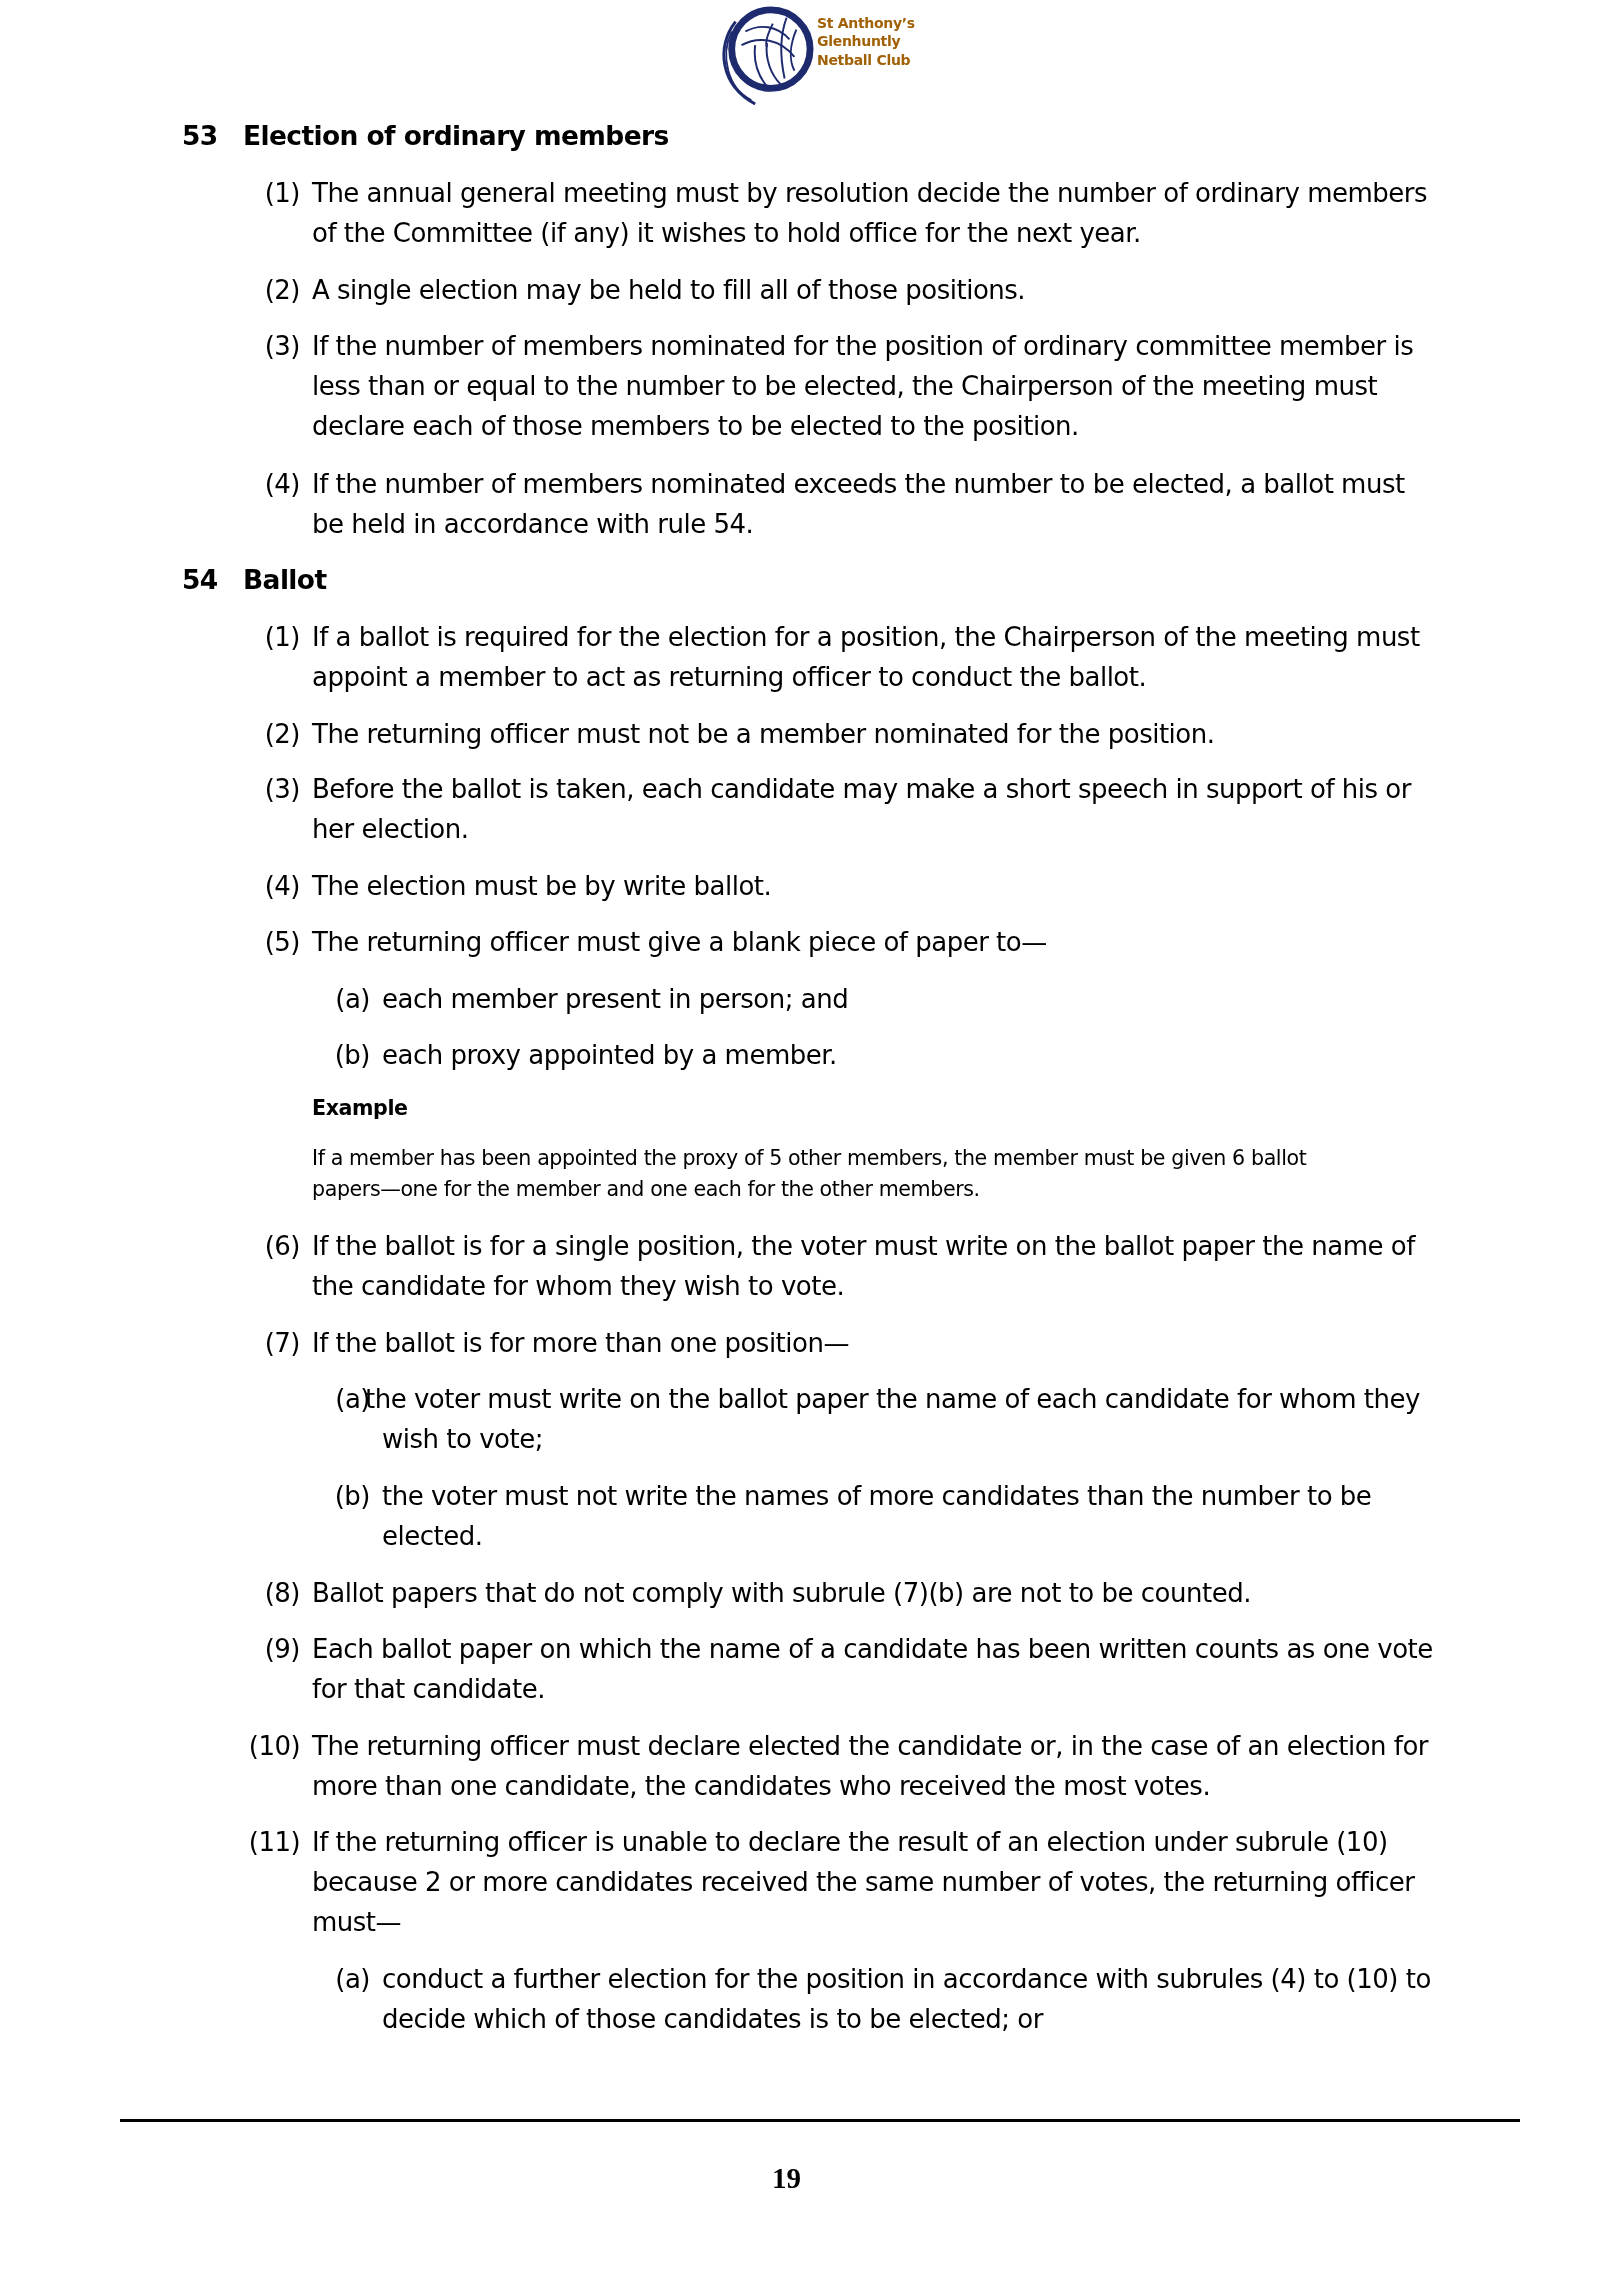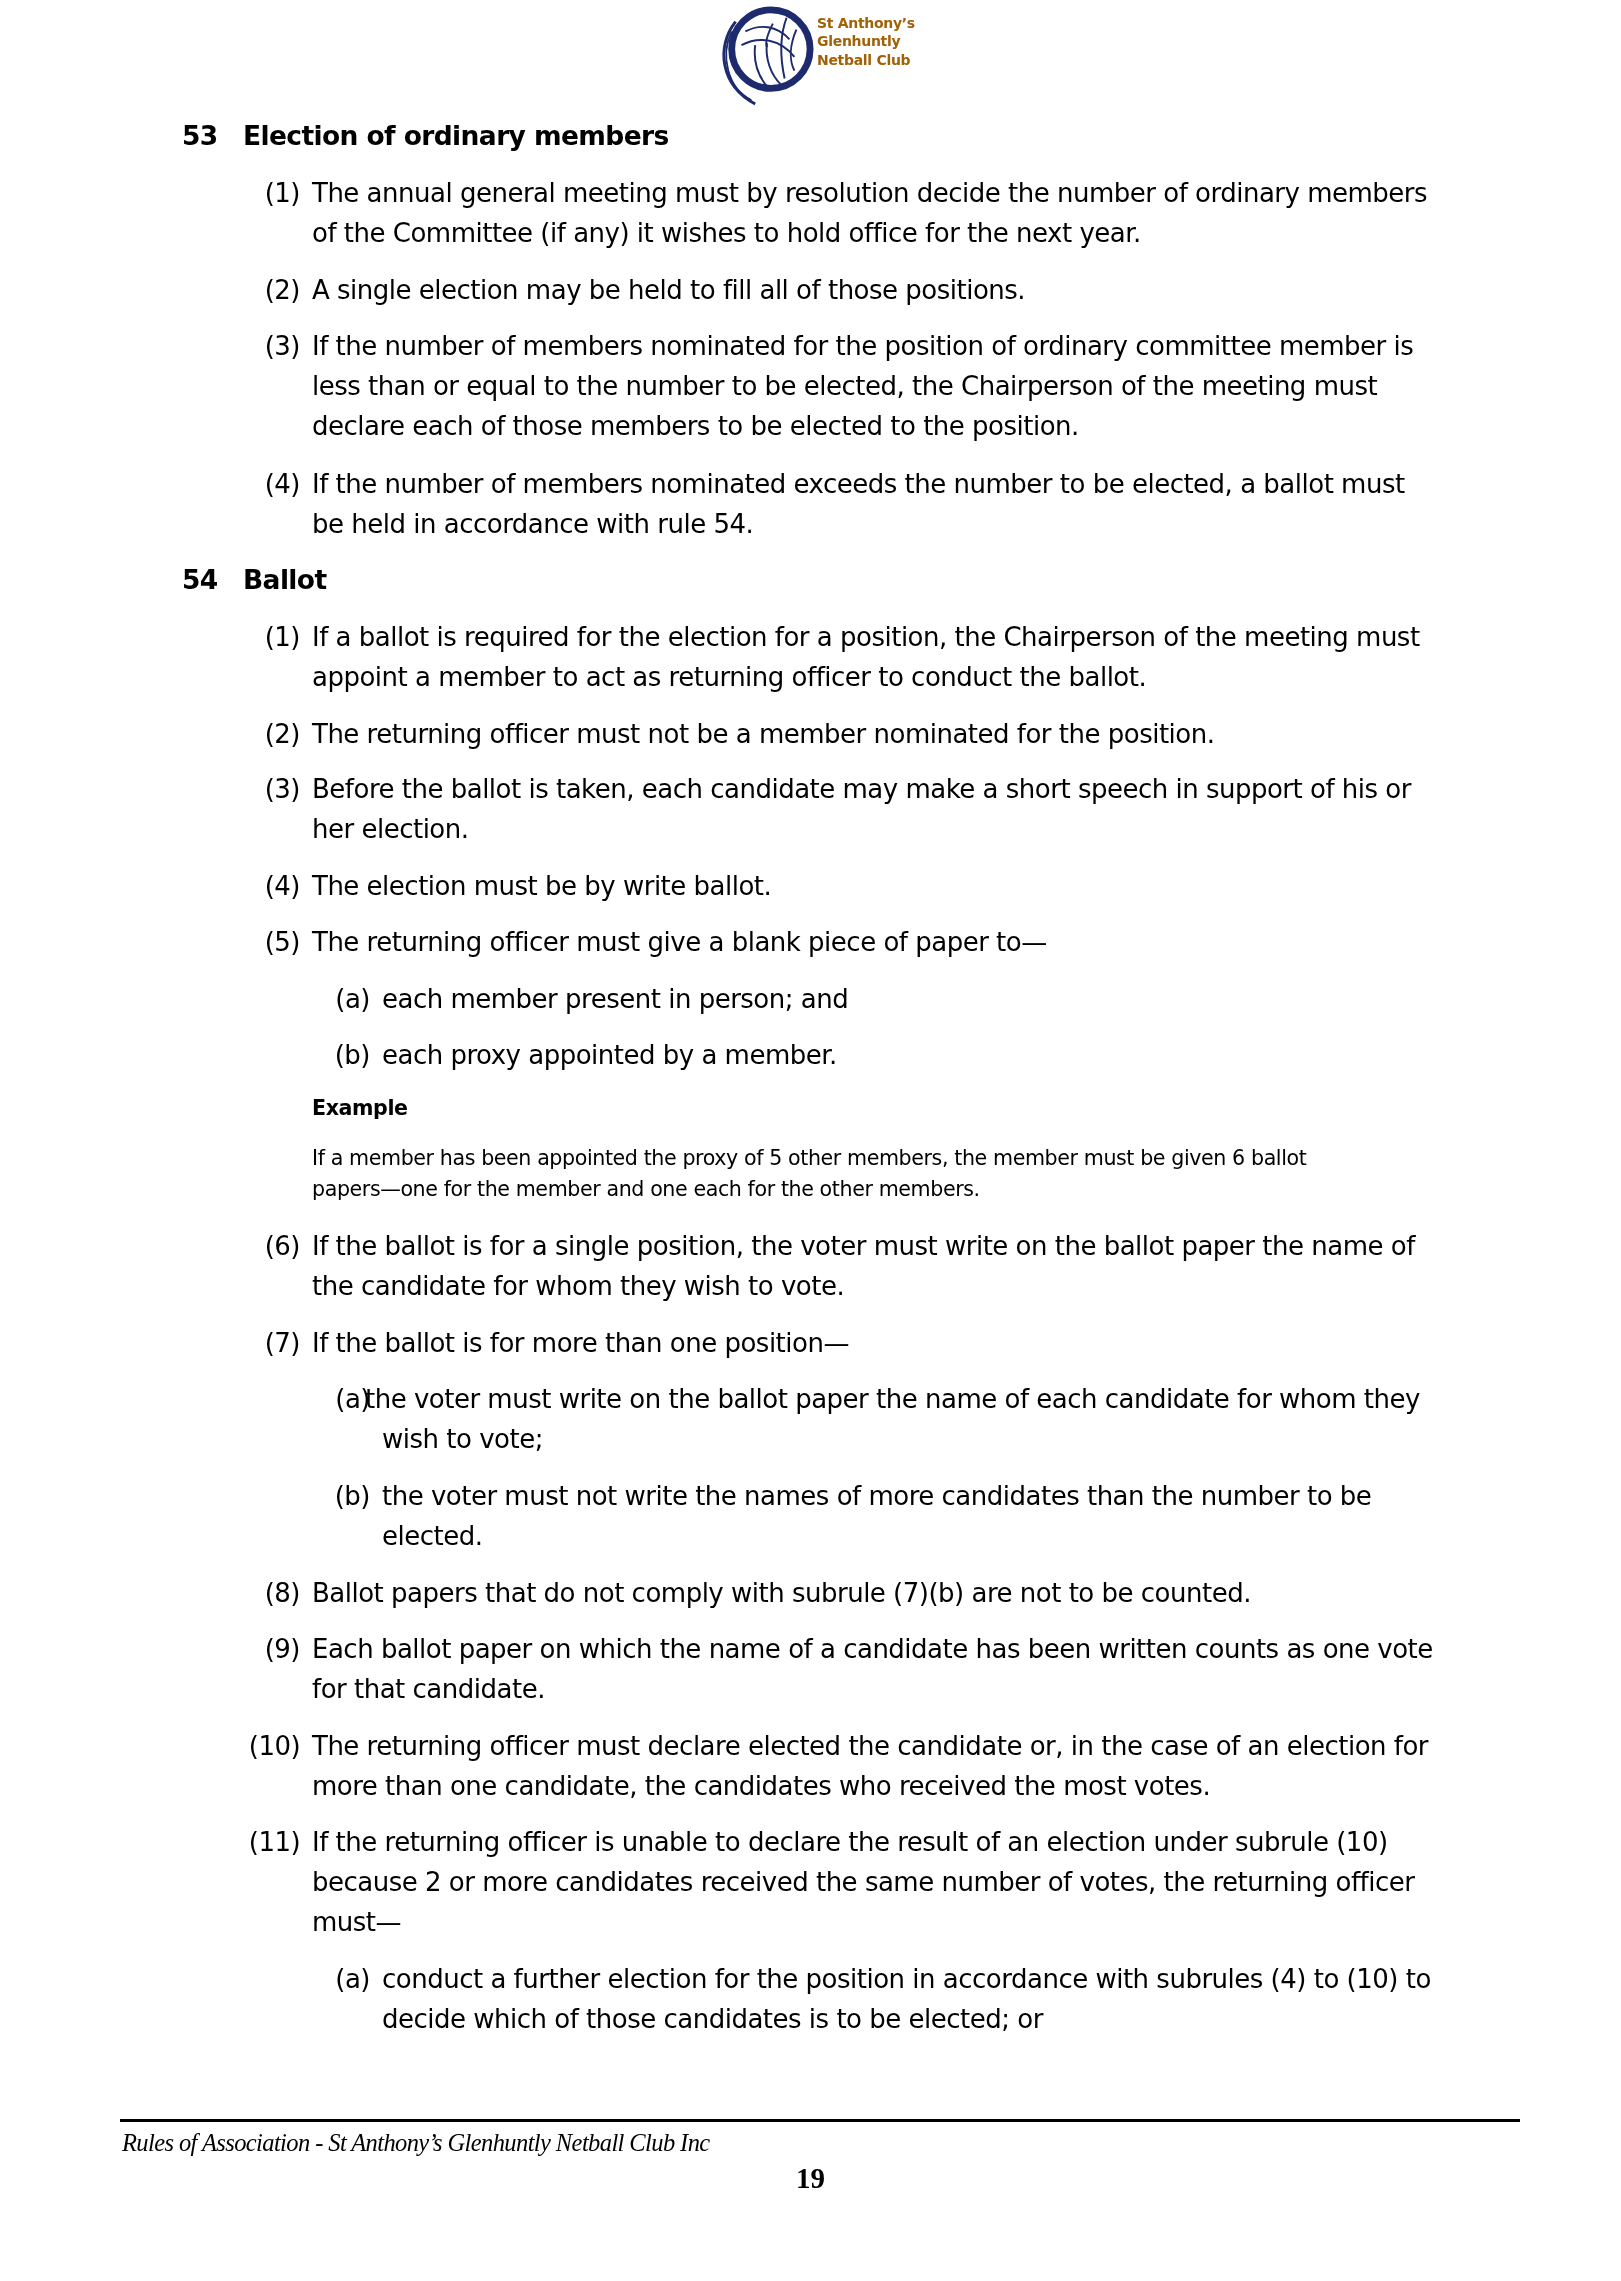--- a/index.html
+++ b/index.html
@@ -20,21 +20,21 @@
   .rule-head .num { display: inline-block; width: 61px; }
   .item { position: absolute; font-size: 26px; letter-spacing: -0.5px; line-height: 40px; white-space: nowrap; }
   .item .lbl { position: absolute; text-align: right; }
   .item .txt { position: absolute; }
   .ex-head { position: absolute; left: 312px; font-size: 20.6px; font-weight: bold; letter-spacing: -0.4px; }
   .ex-text { position: absolute; left: 312px; font-size: 20.6px; line-height: 31px; letter-spacing: -0.4px; white-space: nowrap; }
 
   
   .footer-rule { position: absolute; left: 120px; top: 2119px; width: 1400px; height: 2.9px; background: #000; }
   .footer-text { position: absolute; left: 122px; top: 2129px; font-family: "Liberation Serif", "DejaVu Serif", serif; font-style: italic; font-size: 24.5px; letter-spacing: -0.6px; white-space: nowrap; }
-  .page-num { position: absolute; left: 796px; top: 2162px; font-family: "Liberation Serif", "DejaVu Serif", serif; font-weight: bold; font-size: 29px; }
+  .page-num { position: absolute; left: 772px; top: 2162px; font-family: "Liberation Serif", "DejaVu Serif", serif; font-weight: bold; font-size: 29px; }
 </style>
 </head>
 <body>
 
 <div class="page">
 
   <div class="logo">
     <svg width="98" height="106" viewBox="0 0 100 108">
 
       <path d="M20 20 C 0 45, 4 85, 40 104" fill="none" stroke="#1e2a6e" stroke-width="3"></path>
@@ -179,16 +179,15 @@
     </div>
 
     <div class="item" style="left:323px; top:1959px;">
       <span class="lbl" style="left:0;width:47px">(a)</span>
       <span class="txt" style="left:59px;top:0">conduct a further election for the position in accordance with subrules (4) to (10) to</span>
       <span class="txt" style="left:59px;top:40px">decide which of those candidates is to be elected; or</span>
     </div>
   </div>
 
   <div class="footer-rule"></div>
-  <div class="footer-text">Rules of Association - St Anthony’s Glenhuntly Netball Club Inc</div>
   <div class="page-num">19</div>
 </div>
 
 
 </body></html>

